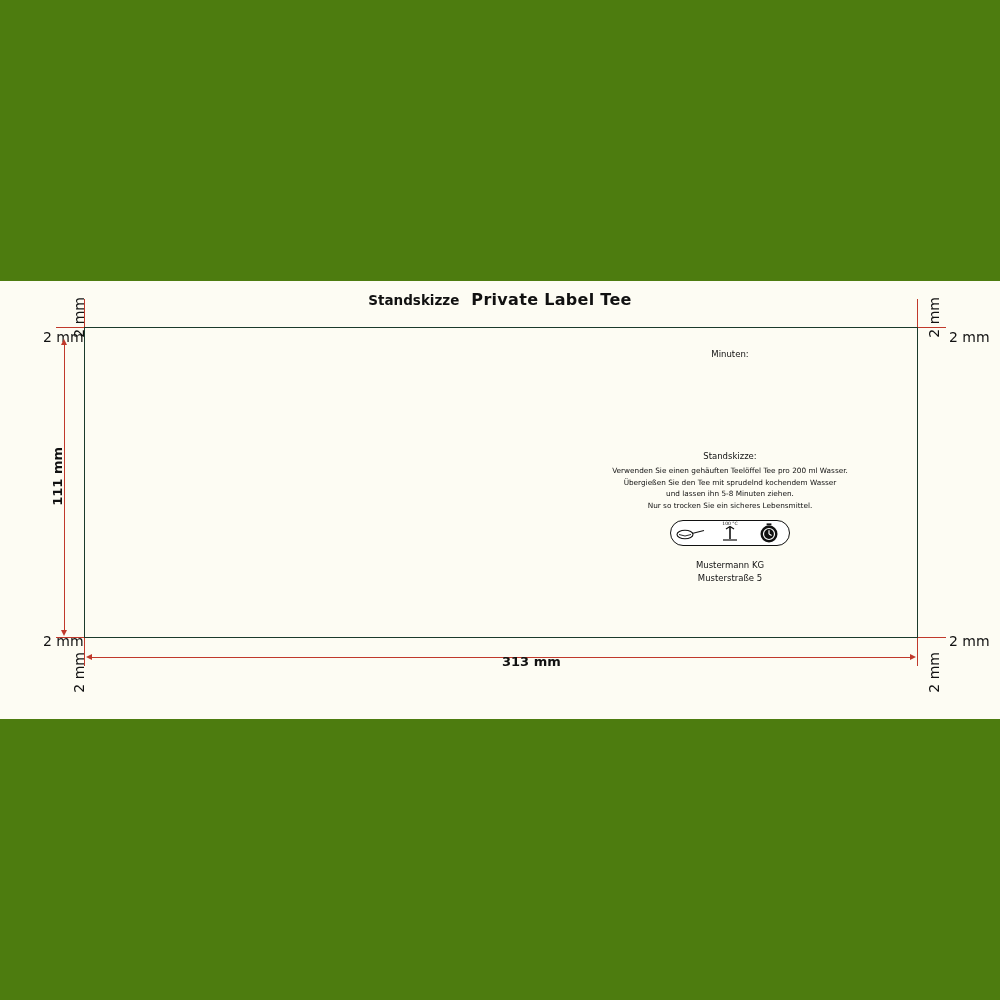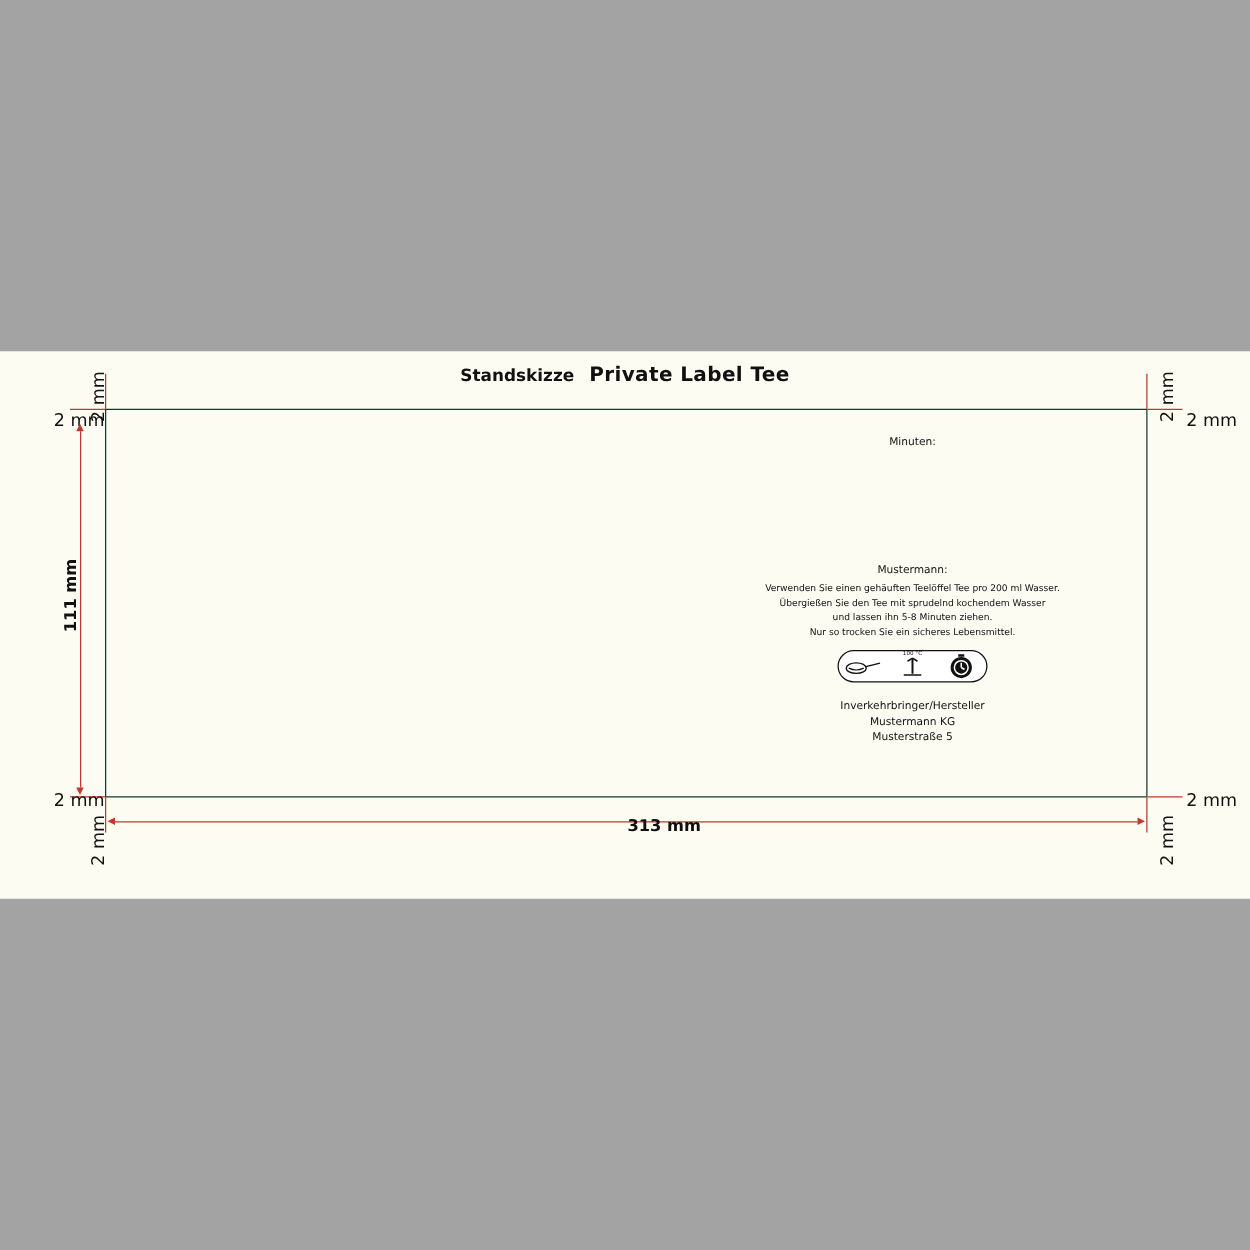--- a/index.html
+++ b/index.html
@@ -10,21 +10,21 @@
   body {
     width: 1000px;
     height: 1000px;
     font-family: "Liberation Sans", sans-serif;
     overflow: hidden;
   }
   #canvas {
     position: relative;
     width: 1000px;
     height: 1000px;
-    background: #a3a3a3;
+    background: #4d7c0f;
   }
   
   .artboard {
     position: absolute;
     left: 0;
     top: 281px;
     width: 1000px;
     height: 438px;
     background: #fdfcf3;
   }
@@ -243,21 +243,21 @@
 
   <div class="dim-line dim-h" style="left:92px; top:657px; width:818px;"></div>
   <div class="arrow arrow-left" style="left:86px; top:654px;"></div>
   <div class="arrow arrow-right" style="left:910px; top:654px;"></div>
   <div class="dim-text" style="left:472px; top:654px;margin-left:30px;">313 mm</div>
 
   <div class="label-block">
 
     <div class="ingredients-heading">Minuten:</div>
 
-    <div class="prep-heading">Mustermann:</div>
+    <div class="prep-heading">Standskizze:</div>
 
     <div class="prep-lines">
       <div>Verwenden Sie einen gehäuften Teelöffel Tee pro 200 ml Wasser.</div>
       <div>Übergießen Sie den Tee mit sprudelnd kochendem Wasser</div>
       <div>und lassen ihn 5-8 Minuten ziehen.</div>
       <div>Nur so trocken Sie ein sicheres Lebensmittel.</div>
     </div>
 
     <div class="pictogram-wrap">
       <div class="pictogram">
@@ -286,20 +286,19 @@
             <path d="M11 12 L13.6 13.6" stroke="#fff" stroke-width="1.2"></path>
             <rect x="8.6" y="1.4" width="4.8" height="2" fill="#111"></rect>
           </svg>
         </div>
       </div>
     </div>
 
 
 
     <div class="manufacturer">
-      <div>Inverkehrbringer/Hersteller</div>
       <div>Mustermann KG</div>
       <div>Musterstraße 5</div>
     </div>
 
   </div>
 
 </div>
 
 </body></html>

